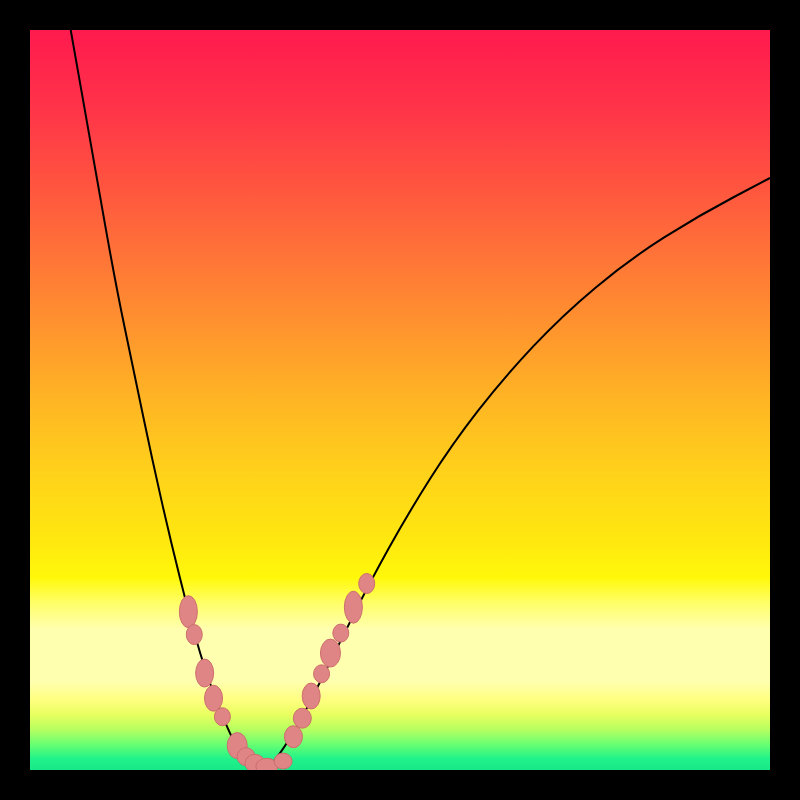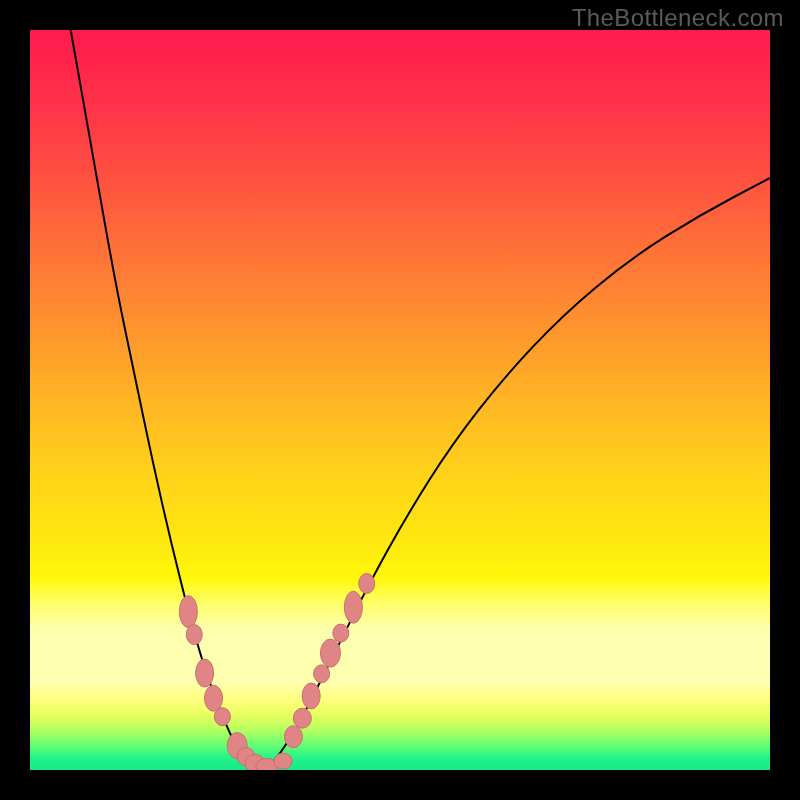--- a/index.html
+++ b/index.html
@@ -79,14 +79,13 @@
           <ellipse cx="272.32" cy="688.20" rx="9" ry="10" fill="#e08585" stroke="#cc6d6d" stroke-width="1"></ellipse>
           <ellipse cx="281.20" cy="666.00" rx="9" ry="13" fill="#e08585" stroke="#cc6d6d" stroke-width="1"></ellipse>
           <ellipse cx="291.56" cy="643.80" rx="8" ry="9" fill="#e08585" stroke="#cc6d6d" stroke-width="1"></ellipse>
           <ellipse cx="300.44" cy="623.08" rx="10" ry="14" fill="#e08585" stroke="#cc6d6d" stroke-width="1"></ellipse>
           <ellipse cx="310.80" cy="603.10" rx="8" ry="9" fill="#e08585" stroke="#cc6d6d" stroke-width="1"></ellipse>
           <ellipse cx="323.38" cy="577.20" rx="9" ry="16" fill="#e08585" stroke="#cc6d6d" stroke-width="1"></ellipse>
           <ellipse cx="336.70" cy="553.52" rx="8" ry="10" fill="#e08585" stroke="#cc6d6d" stroke-width="1"></ellipse>
         </g>
     </svg>
   </div>
-  <div class="attribution">TheBottleneck.com</div>
 </div>
 
 </body></html>

